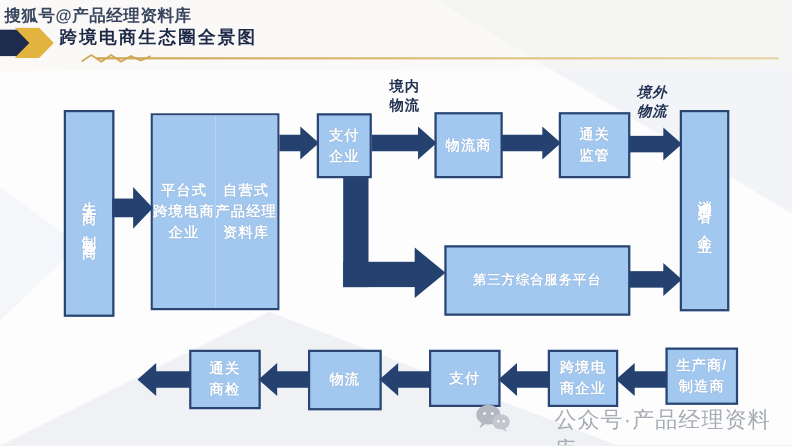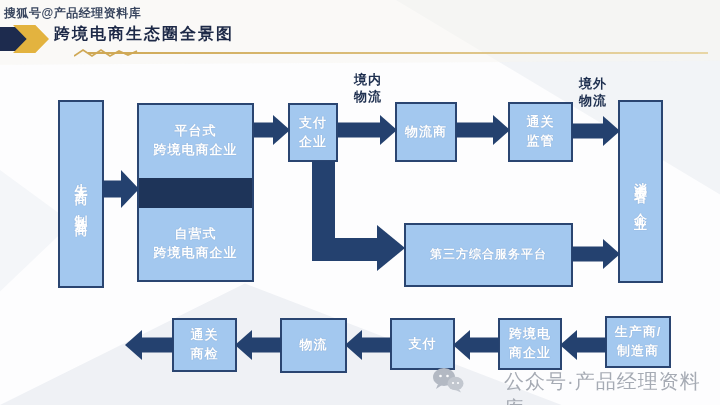--- a/index.html
+++ b/index.html
@@ -10,36 +10,36 @@
     --gold:#e3b33f;--gold-line:#cfa855;--title:#1d2947;
   }
   
   .bg{position:absolute;inset:0;pointer-events:none;}
   .bg .f1{position:absolute;inset:0;background:#f2f4f7;clip-path:polygon(55% 0,100% 0,100% 48%);}
   .bg .f2{position:absolute;inset:0;background:#eff1f5;clip-path:polygon(0 100%,34% 70%,78% 100%);}
   .bg .f3{position:absolute;inset:0;background:#f4f6f9;clip-path:polygon(0 42%,10% 55%,0 72%);}
   .bg .f4{position:absolute;inset:0;background:#f7f5ef;opacity:.5;clip-path:polygon(0 0,100% 0,100% 15%,0 16%);}
 
   
-  .wm-top{position:absolute;left:4px;top:5px;font-size:12px;font-weight:700;color:#39465f;letter-spacing:.5px;}
+  .wm-top{position:absolute;left:4px;top:5px;font-size:15px;font-weight:700;color:#39465f;letter-spacing:.5px;}
   .badge-navy{position:absolute;left:0;top:27px;width:30px;height:24px;background:#1d2b4e;}
   .badge-gold{position:absolute;left:13px;top:25px;width:36px;height:28px;background:var(--gold);
     clip-path:polygon(0 0,62% 0,100% 50%,62% 100%,0 100%,38% 50%);}
   .title{position:absolute;left:54px;top:24px;font-size:16px;font-weight:800;color:var(--title);letter-spacing:2px;}
   .gold-line{position:absolute;left:88px;top:52px;width:620px;height:2px;background:linear-gradient(90deg,var(--gold-line),#e8d6a6);}
   .zigzag{position:absolute;left:74px;top:46px;}
 
   
   .box{position:absolute;background:var(--blue-fill);border:2px solid var(--border);
     display:flex;align-items:center;justify-content:center;box-sizing:border-box;}
   .box-label{color:#fff;font-weight:700;font-size:13px;line-height:1.45;text-align:center;
     white-space:pre-line;letter-spacing:1px;text-shadow:0 0 1px rgba(40,70,120,.35);}
   .vtext .box-label{writing-mode:vertical-rl;text-orientation:upright;letter-spacing:4px;line-height:1;}
   .combined{position:absolute;border:2px solid var(--border);box-sizing:border-box;
-    display:flex;flex-direction:column;}
+    display:flex;flex-direction:row;}
   .combined .half{flex:1;background:var(--blue-fill);display:flex;align-items:center;justify-content:center;}
   .combined .band{height:30px;background:var(--band);}
 
   
   .flow-label{position:absolute;color:#1f3050;font-weight:700;font-size:13px;line-height:1.3;
     text-align:center;white-space:pre-line;letter-spacing:1px;}
 
   
   .arr{position:absolute;}
   .arr .shaft{position:absolute;top:50%;transform:translateY(-50%);height:15px;background:var(--navy);}
@@ -89,21 +89,21 @@
   </div>
 
   <div class="combined" style="left:137px;top:103px;width:117px;height:179px;">
     <div class="half">
       <div class="box-label">平台式
 跨境电商企业</div>
     </div>
     <div class="band"></div>
     <div class="half">
       <div class="box-label">自营式
-跨境电商企业</div>
+产品经理资料库</div>
     </div>
   </div>
 
   <div class="box" style="left:288px;top:103px;width:50px;height:59px;">
     <div class="box-label">支付
 企业</div>
   </div>
 
   <div class="box" style="left:395px;top:102px;width:62px;height:60px;">
     <div class="box-label">物流商</div>
@@ -115,23 +115,23 @@
   </div>
 
   <div class="box vtext" style="left:618px;top:100px;width:45px;height:183px;">
     <div class="box-label">消费者/企业</div>
   </div>
 
   <div class="box" style="left:404px;top:223px;width:169px;height:64px;">
     <div class="box-label" style="font-size:12px;">第三方综合服务平台</div>
   </div>
 
-  <div class="flow-label" style="left:343px;top:72px;width:50px;">境内
+  <div class="flow-label" style="left:343px;top:72px;width:50px;font-family:Liberation Mono, monospace;">境内
 物流</div>
-  <div class="flow-label" style="left:570px;top:76px;width:46px;">境外
+  <div class="flow-label" style="left:570px;top:76px;width:46px;font-style:italic;">境外
 物流</div>
 
   <div class="arr r big" style="left:102px;top:170px;width:36px;height:38px;">
       <div class="shaft"></div>
       <div class="head"></div>
     </div>
   <div class="arr r" style="left:254px;top:114px;width:35px;height:31px;">
       <div class="shaft"></div>
       <div class="head"></div>
     </div>

